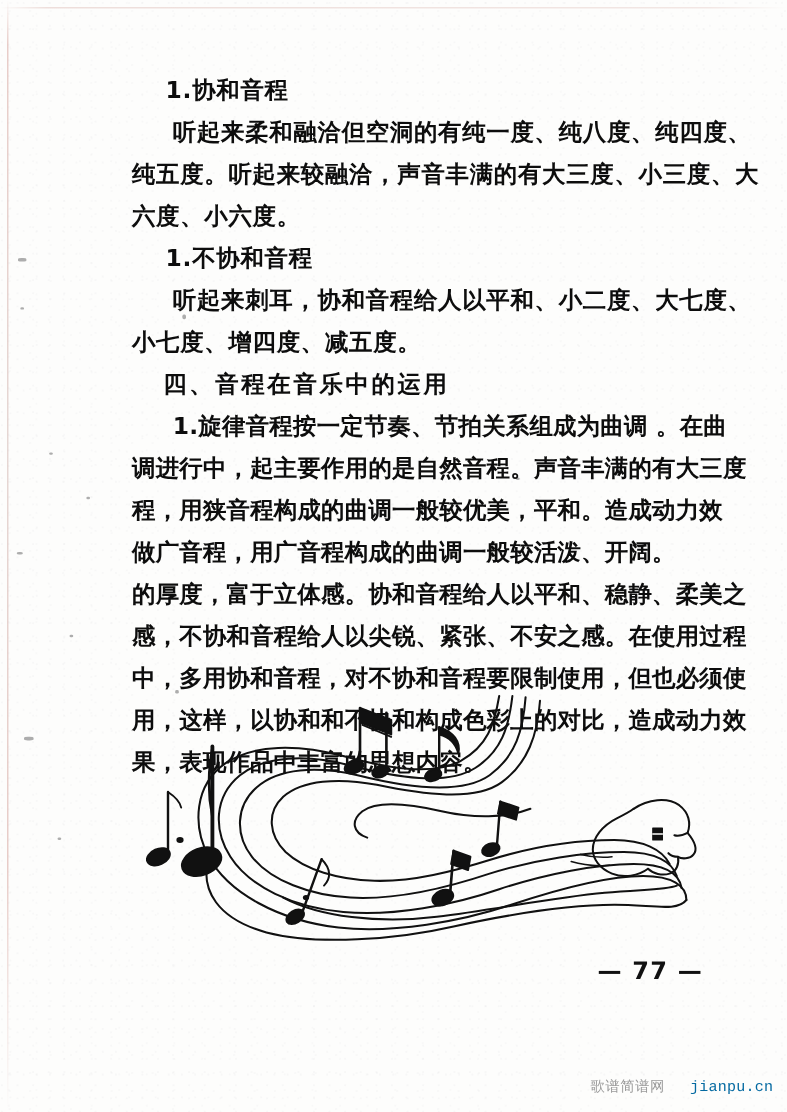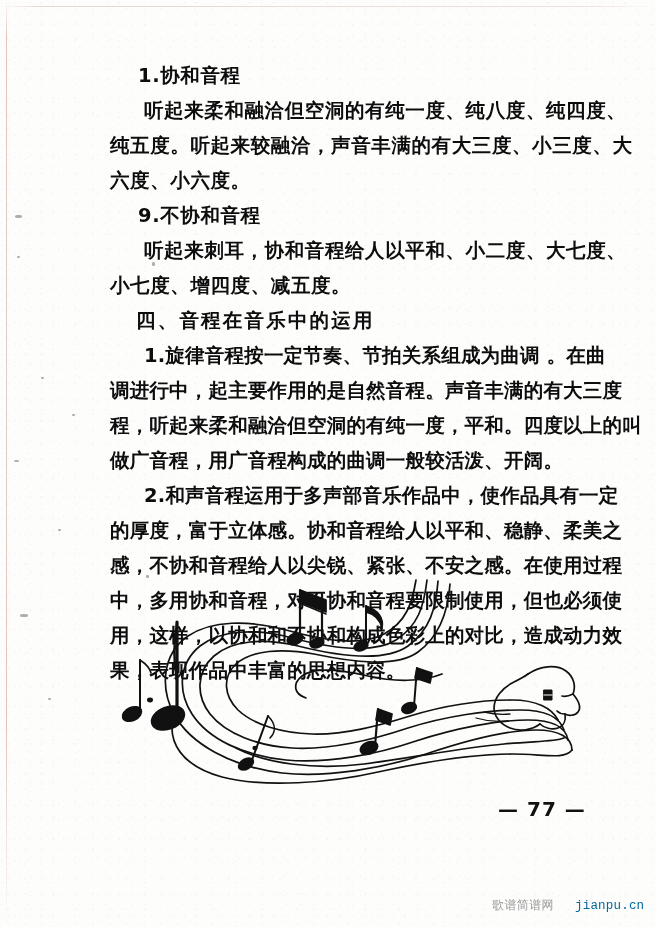--- a/index.html
+++ b/index.html
@@ -147,32 +147,31 @@
   <div class="speck" style="left:146px; top:575px; width:3px;  height:3px;"></div>
   <div class="speck" style="left:430px; top:398px; width:3px;  height:2px;"></div>
 
   <div class="text-body">
 
     <div class="ln head">1.协和音程</div>
     <div class="ln indent">听起来柔和融洽但空洞的有纯一度、纯八度、纯四度、</div>
     <div class="ln">纯五度。听起来较融洽，声音丰满的有大三度、小三度、大</div>
     <div class="ln">六度、小六度。</div>
 
-    <div class="ln head">9.不协和音程</div>
+    <div class="ln head">1.不协和音程</div>
     <div class="ln indent">听起来刺耳，协和音程给人以平和、小二度、大七度、</div>
     <div class="ln">小七度、增四度、减五度。</div>
 
     <div class="ln sect">四、音程在音乐中的运用</div>
 
     <div class="ln indent tight">1.旋律音程按一定节奏、节拍关系组成为曲调 。在曲</div>
     <div class="ln tight">调进行中，起主要作用的是自然音程。声音丰满的有大三度</div>
-    <div class="ln tight">程，听起来柔和融洽但空洞的有纯一度，平和。四度以上的叫</div>
+    <div class="ln tight">程，用狭音程构成的曲调一般较优美，平和。造成动力效</div>
     <div class="ln tight">做广音程，用广音程构成的曲调一般较活泼、开阔。</div>
 
-    <div class="ln indent tight">2.和声音程运用于多声部音乐作品中，使作品具有一定</div>
     <div class="ln tight">的厚度，富于立体感。协和音程给人以平和、稳静、柔美之</div>
     <div class="ln tight">感，不协和音程给人以尖锐、紧张、不安之感。在使用过程</div>
     <div class="ln tight">中，多用协和音程，对不协和音程要限制使用，但也必须使</div>
     <div class="ln tight">用，这样，以协和和不协和构成色彩上的对比，造成动力效</div>
     <div class="ln tight">果，表现作品中丰富的思想内容。</div>
   </div>
 
   <div class="illustration">
     <svg viewBox="0 0 470 215" xmlns="http://www.w3.org/2000/svg" fill="none" stroke="#111" stroke-width="1.7" stroke-linecap="round" stroke-linejoin="round">
 

